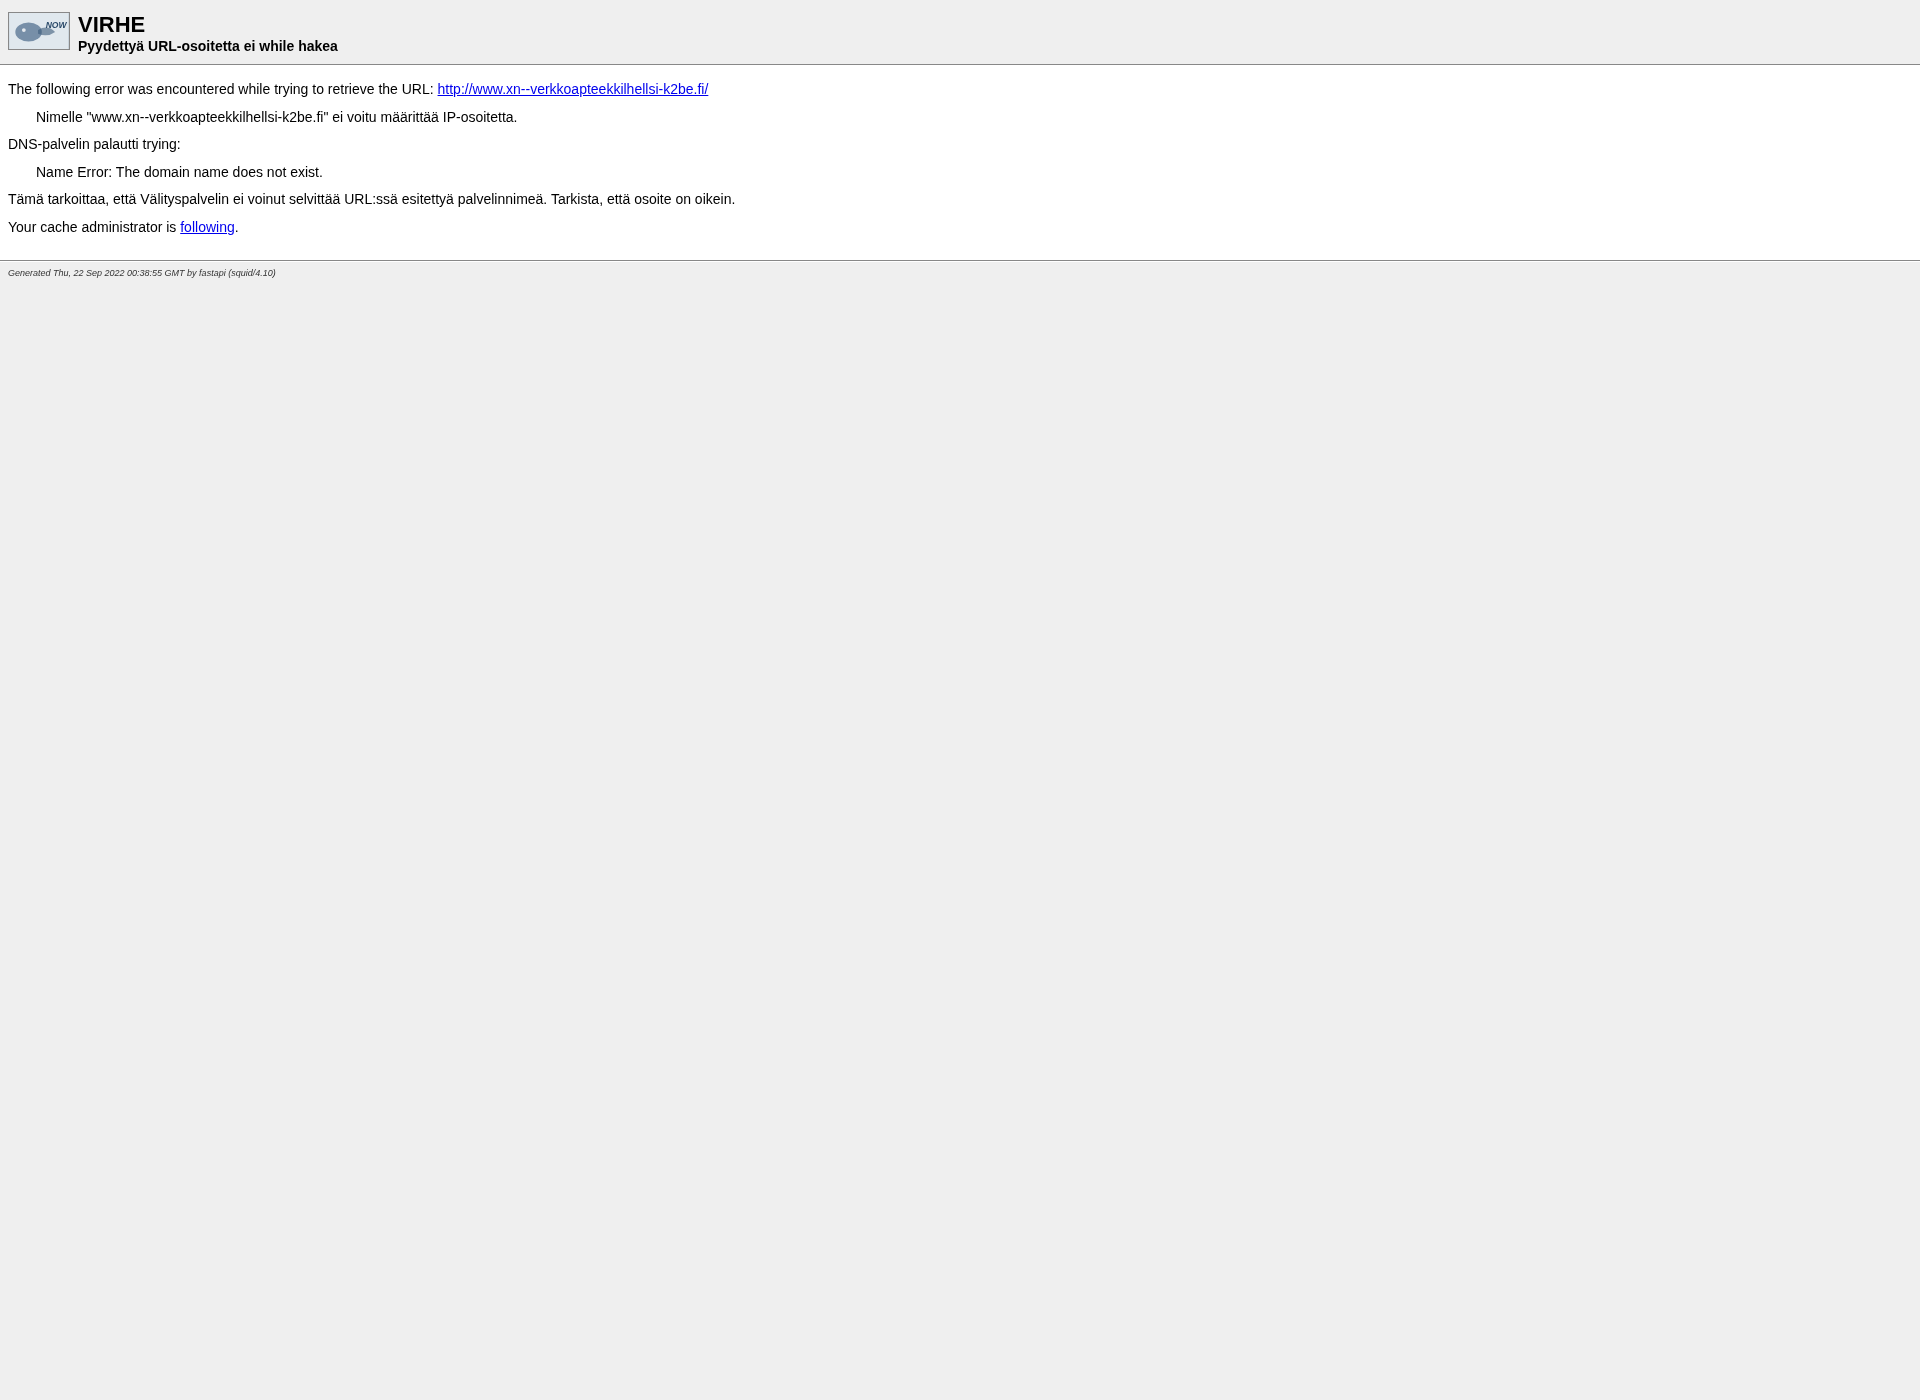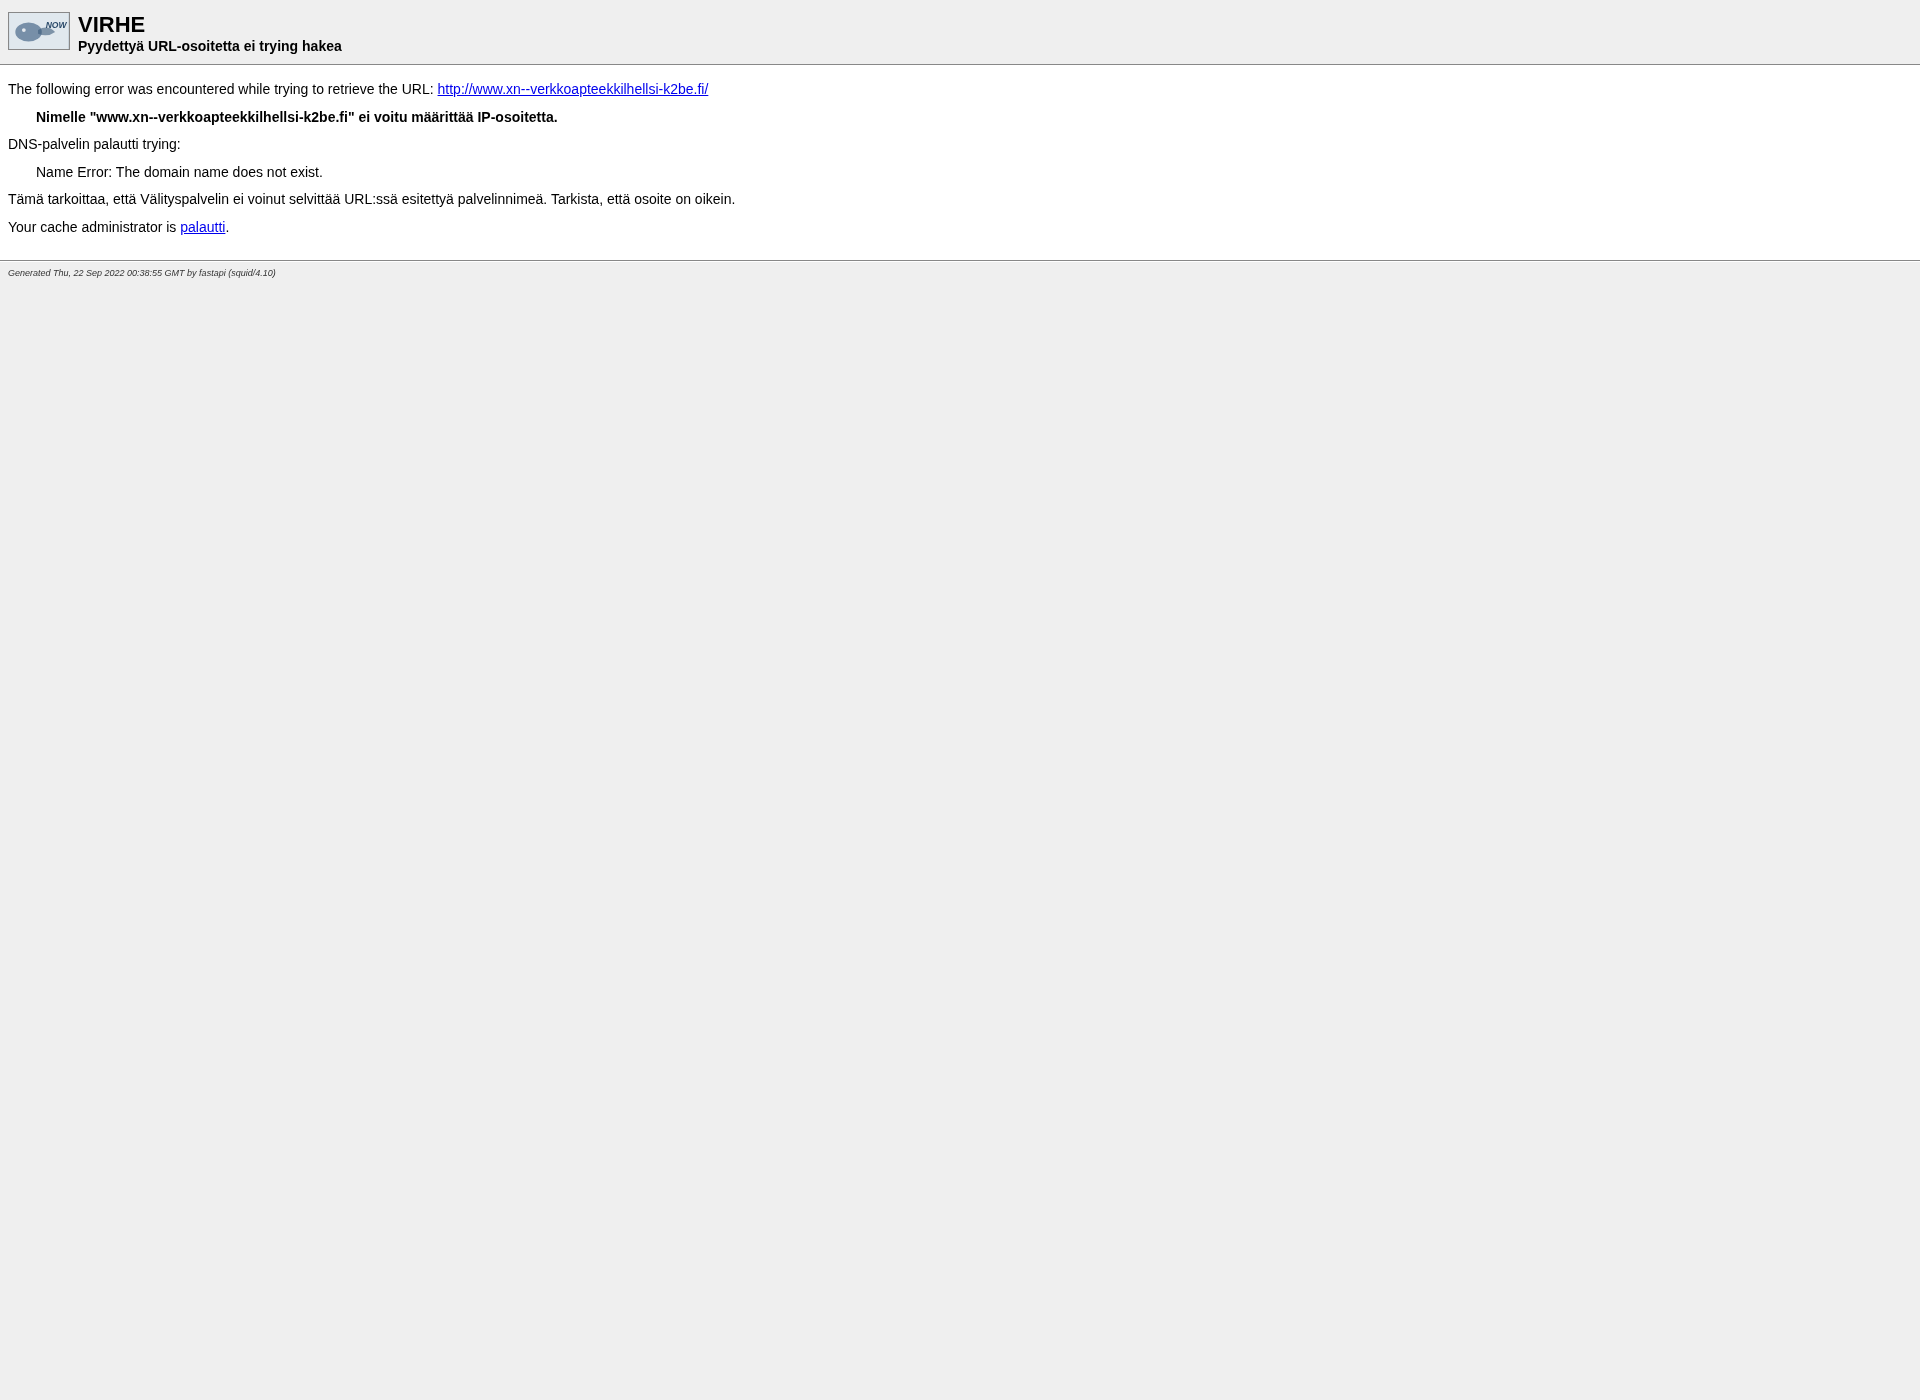--- a/index.html
+++ b/index.html
@@ -61,21 +61,21 @@
     }
     .content-section p {
       margin-bottom: 8px;
     }
     .content-section a {
       color: #0000ee;
       text-decoration: underline;
     }
     .indented-bold {
       margin-left: 28px;
-      font-weight: bold;
+      font-weight: normal;
       margin-bottom: 8px;
     }
     .indented-normal {
       margin-left: 28px;
       margin-bottom: 8px;
     }
     .footer-text {
       padding: 6px 8px;
       font-size: 9px;
       color: #333;
@@ -90,34 +90,34 @@
     <svg viewBox="0 0 62 38">
       <rect x="0" y="0" width="62" height="38" fill="#e0e8ee"></rect>
       <ellipse cx="20" cy="20" rx="14" ry="10" fill="#4a6a8a" opacity="0.7"></ellipse>
       <path d="M30 18 Q40 12 48 20 Q40 26 30 22" fill="#3a5a7a" opacity="0.6"></path>
       <text x="38" y="16" font-size="9" font-weight="bold" fill="#2a4a6a" font-style="italic">NOW</text>
       <circle cx="15" cy="18" r="2" fill="#fff" opacity="0.8"></circle>
     </svg>
   </div>
   <div class="header-text">
     <h1 class="main-title">VIRHE</h1>
-    <h2 class="sub-title">Pyydettyä URL-osoitetta ei trying hakea</h2>
+    <h2 class="sub-title">Pyydettyä URL-osoitetta ei while hakea</h2>
   </div>
 </div>
 
 <hr>
 
 <div class="content-section">
   <p>
     <span>The following error was encountered while trying to retrieve the URL: </span><a href="#">http://www.xn--verkkoapteekkilhellsi-k2be.fi/</a>
   </p>
   <p class="indented-bold">Nimelle "www.xn--verkkoapteekkilhellsi-k2be.fi" ei voitu määrittää IP-osoitetta.</p>
   <p>DNS-palvelin palautti trying:</p>
   <p class="indented-normal">Name Error: The domain name does not exist.</p>
   <p>Tämä tarkoittaa, että Välityspalvelin ei voinut selvittää URL:ssä esitettyä palvelinnimeä. Tarkista, että osoite on oikein.</p>
   <p>
-    <span>Your cache administrator is </span><a href="#">palautti</a><span>.</span>
+    <span>Your cache administrator is </span><a href="#">following</a><span>.</span>
   </p>
 </div>
 
 <hr>
 
 <div class="footer-text">Generated Thu, 22 Sep 2022 00:38:55 GMT by fastapi (squid/4.10)</div>
 
 </body></html>

